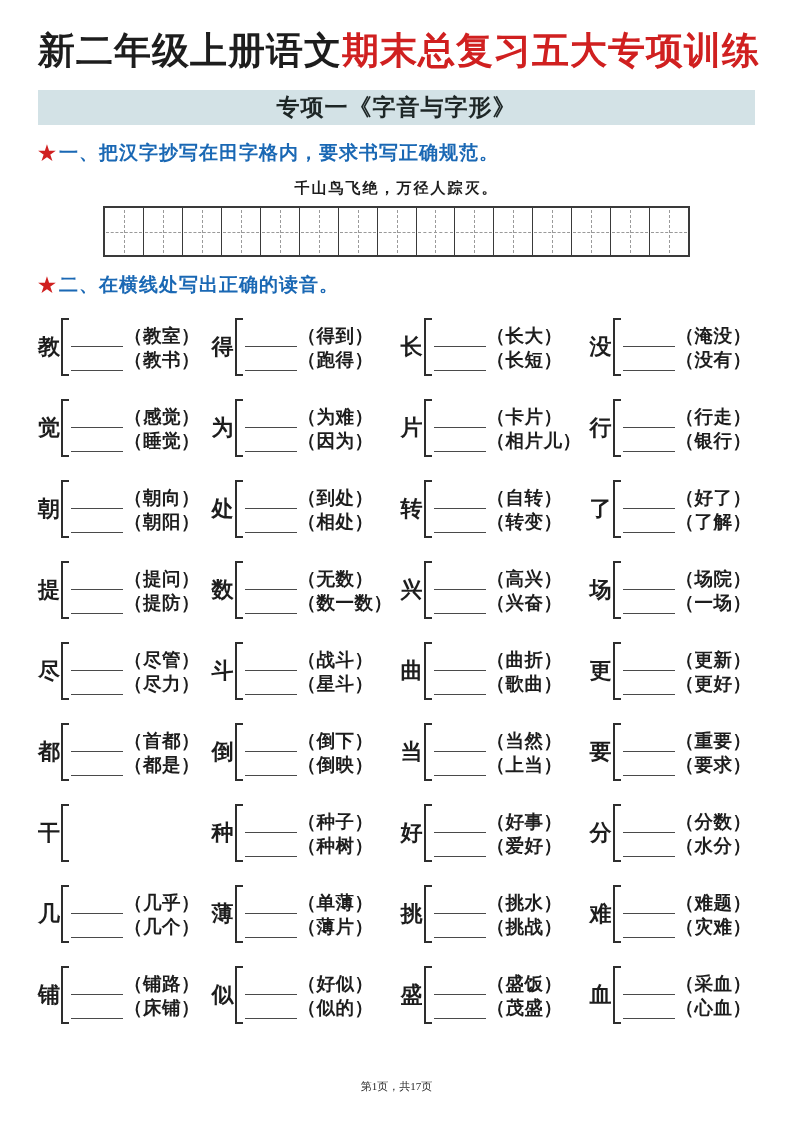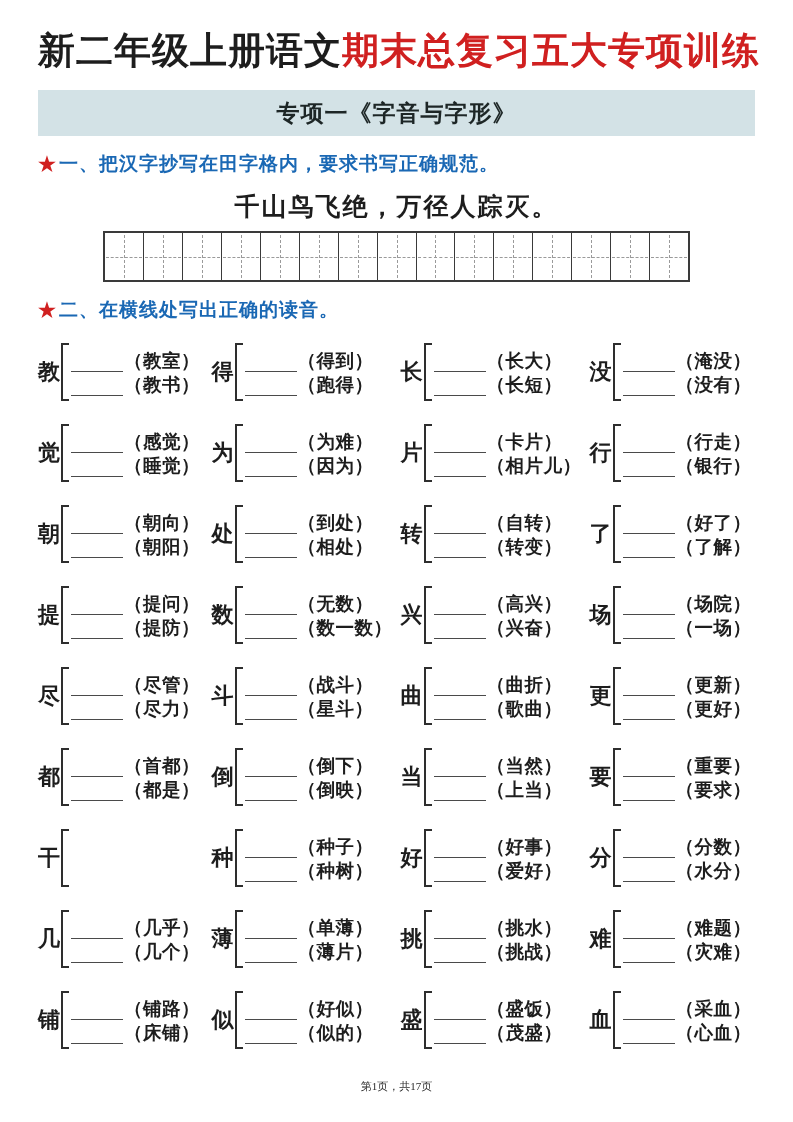--- a/index.html
+++ b/index.html
@@ -24,37 +24,37 @@
     font-size:37px;
     font-weight:bold;
     white-space:nowrap;
     letter-spacing:1px;
     margin-top:2px;
   }
   .title .t-red{color:var(--red);}
   .banner{
     margin-top:14px;
     background:var(--banner-bg);
-    height:46px;
+    height:35px;
     display:flex;align-items:center;justify-content:center;
     font-size:23px;font-weight:bold;color:#1d2626;
     letter-spacing:1px;
   }
   .instr{
     margin-top:15px;
     font-size:19px;font-weight:bold;
     display:flex;align-items:center;gap:2px;
     letter-spacing:1px;
   }
   .instr .star{color:var(--red);font-size:20px;line-height:1;}
   .instr .instr-text{color:var(--blue);}
   .poem{
     margin-top:13px;
     text-align:center;
-    font-size:25px;font-weight:bold;
+    font-size:15px;font-weight:bold;
     letter-spacing:2px;
   }
   .tianzige-row{
     margin:8px auto 0 auto;
     display:flex;
     border:2px solid #3a3a3a;
     width:587px;height:51px;
   }
   .tz-cell{
     flex:1;

